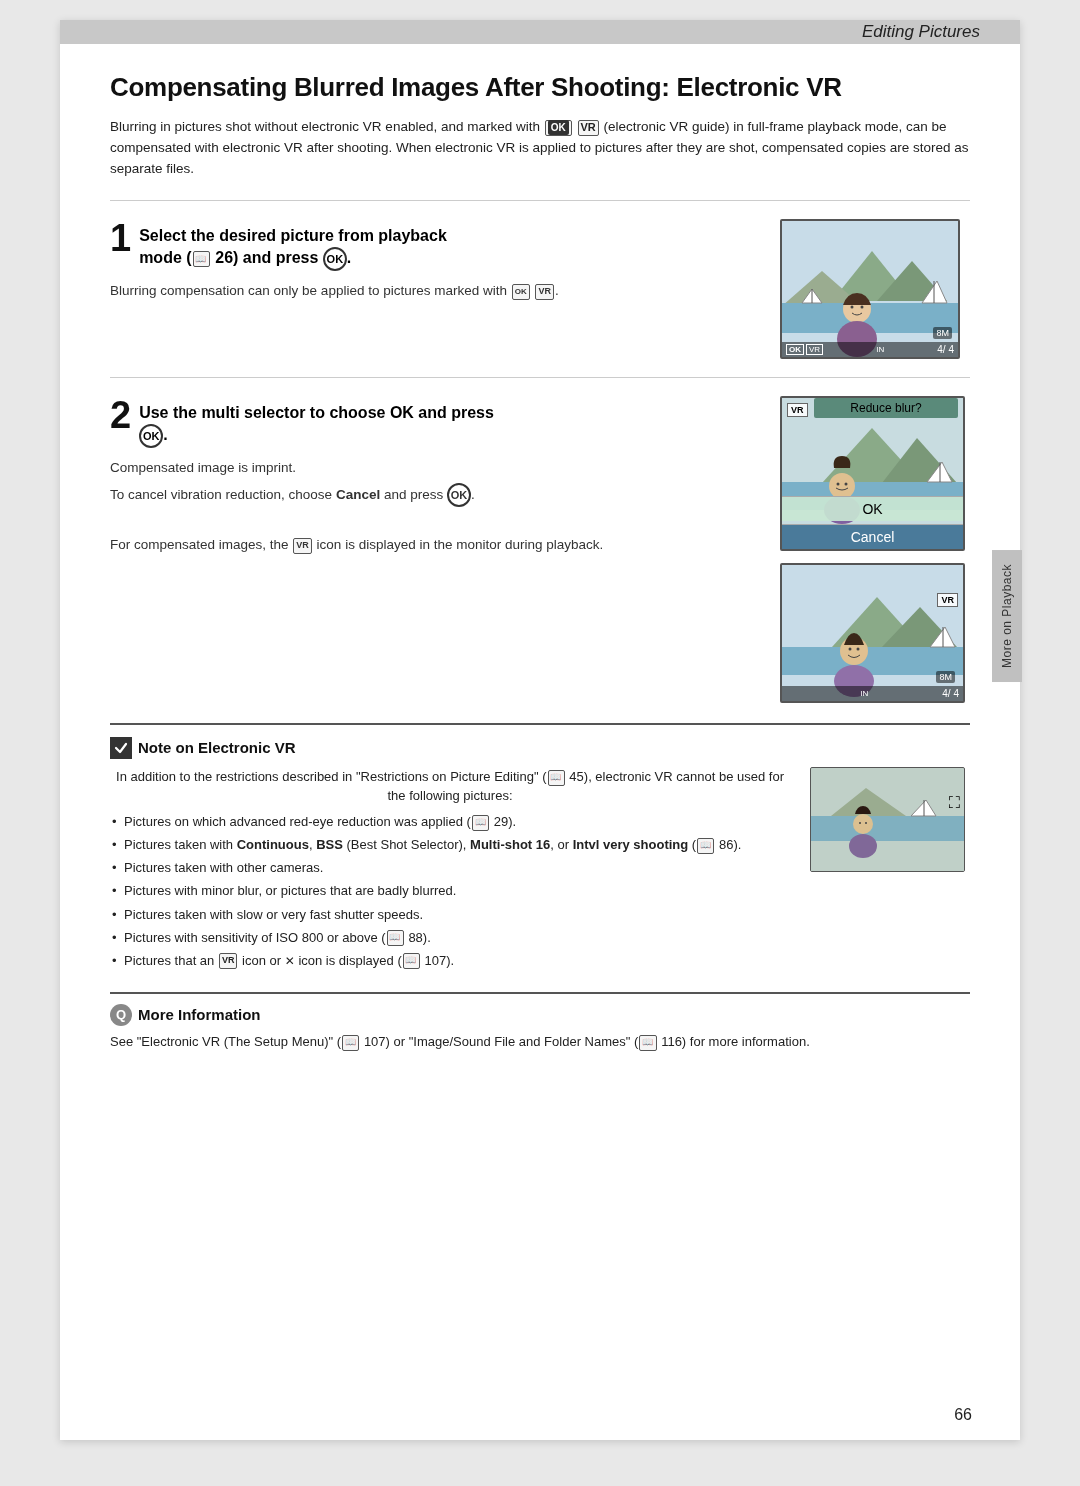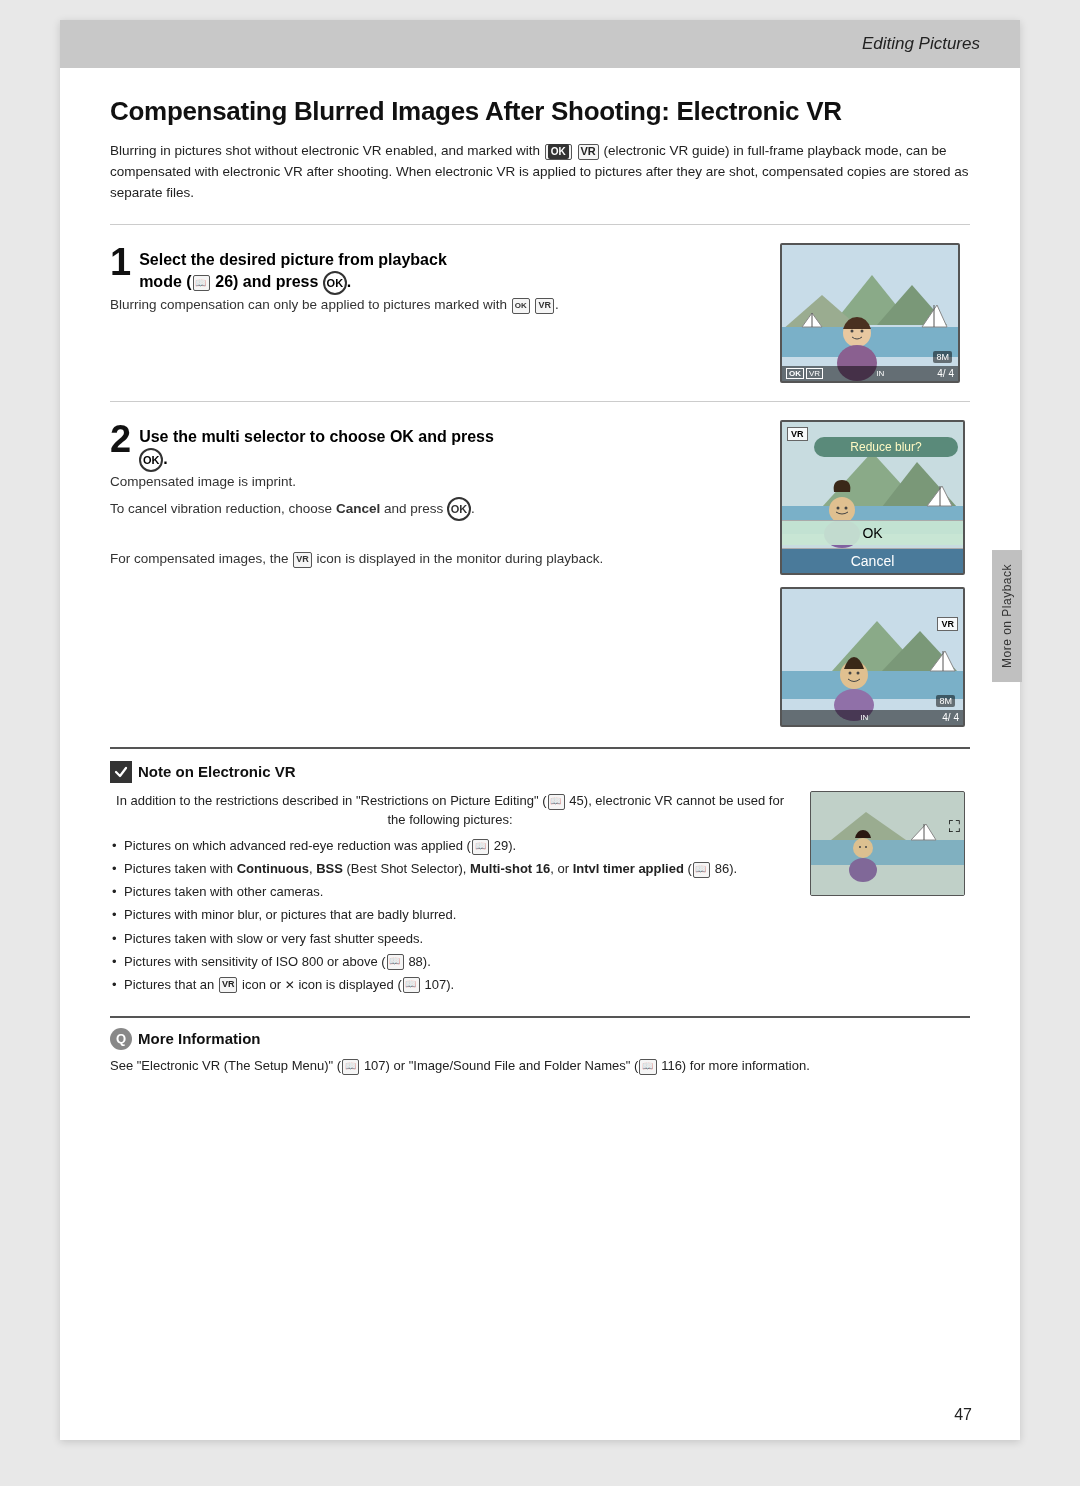--- a/index.html
+++ b/index.html
@@ -16,21 +16,21 @@
       background: #fff;
       width: 960px;
       min-height: 1420px;
       margin: 20px auto;
       padding: 0;
       position: relative;
       box-shadow: 0 2px 8px rgba(0,0,0,0.15);
     }
     .top-bar {
       background: #c8c8c8;
-      height: 48px;
+      height: 24px;
       display: flex;
       align-items: center;
       justify-content: flex-end;
       padding-right: 40px;
     }
     .top-bar-title {
       font-size: 17px;
       color: #222;
       font-style: italic;
     }
@@ -84,20 +84,21 @@
       padding-right: 20px;
     }
     .step-right {
       width: 190px;
       flex-shrink: 0;
     }
     .step-body {
       font-size: 13.5px;
       color: #333;
       line-height: 1.55;
+      margin-top: 10px;
     }
     
     .camera-screen {
       border: 2px solid #555;
       background: #e0ede0;
       width: 180px;
       height: 140px;
       position: relative;
       overflow: hidden;
       border-radius: 2px;
@@ -409,21 +410,21 @@
             <circle cx="60" cy="88" r="13" fill="#e0c090"></circle>
             <ellipse cx="60" cy="112" rx="18" ry="14" fill="#8060a0"></ellipse>
             <circle cx="56" cy="86" r="1.5" fill="#444"></circle>
             <circle cx="64" cy="86" r="1.5" fill="#444"></circle>
             <path d="M68,70 Q70,58 60,58 Q50,58 52,70" fill="#3a2818"></path>
             <path d="M54,90 Q60,94 66,90" stroke="#444" stroke-width="1" fill="none"></path>
           </svg>
 
           <div style="position:absolute;top:5px;left:5px;background:rgba(255,255,255,0.85);border:1px solid #666;padding:1px 3px;font-size:9px;font-weight:bold;z-index:2;">VR</div>
 
-          <div style="position:absolute;top:15px;left:32px;right:5px;background:#5a8a7a;color:#fef9c3;font-size:12px;text-align:center;padding:3px 4px;border-radius:10px;z-index:2;">Reduce blur?</div>
+          <div style="position:absolute;top:0;left:32px;right:5px;background:#5a8a7a;color:#000000;font-size:12px;text-align:center;padding:3px 4px;border-radius:2px;z-index:2;">Reduce blur?</div>
 
           <div style="position:absolute;bottom:28px;left:0;right:0;text-align:center;background:rgba(200,230,210,0.92);border-top:1px solid #aaa;padding:4px;font-size:14px;z-index:2;">OK</div>
 
           <div style="position:absolute;bottom:0;left:0;right:0;text-align:center;background:#4a7a9a;color:#fff;border-top:1px solid #aaa;padding:4px;font-size:14px;z-index:2;">Cancel</div>
         </div>
 
         <div class="camera-screen" style="width:185px;height:140px;position:relative;margin-top:6px;">
           <div class="camera-screen-header">
             <span>15/05/2008 15:30</span>
             <span>0004.JPG</span>
@@ -463,21 +464,21 @@
         </div>
         <span>Note on Electronic VR</span>
       </div>
       <div class="note-content">
         <div class="note-left">
           <p class="note-text">
             In addition to the restrictions described in "Restrictions on Picture Editing" (<span class="inline-icon" style="font-size:9px;">📖</span> 45), electronic VR cannot be used for the following pictures:
           </p>
           <ul class="bullet-list">
             <li>Pictures on which advanced red-eye reduction was applied (<span class="inline-icon" style="font-size:9px;">📖</span> 29).</li>
-            <li>Pictures taken with <strong>Continuous</strong>, <strong>BSS</strong> (Best Shot Selector), <strong>Multi-shot 16</strong>, or <strong>Intvl timer applied</strong> (<span class="inline-icon" style="font-size:9px;">📖</span> 86).</li>
+            <li>Pictures taken with <strong>Continuous</strong>, <strong>BSS</strong> (Best Shot Selector), <strong>Multi-shot 16</strong>, or <strong>Intvl very shooting</strong> (<span class="inline-icon" style="font-size:9px;">📖</span> 86).</li>
             <li>Pictures taken with other cameras.</li>
             <li>Pictures with minor blur, or pictures that are badly blurred.</li>
             <li>Pictures taken with slow or very fast shutter speeds.</li>
             <li>Pictures with sensitivity of ISO 800 or above (<span class="inline-icon" style="font-size:9px;">📖</span> 88).</li>
             <li>Pictures that an <span class="inline-icon" style="font-size:9px;">VR</span> icon or <span style="display:inline-block;vertical-align:middle;font-size:12px;">✕</span> icon is displayed (<span class="inline-icon" style="font-size:9px;">📖</span> 107).</li>
           </ul>
         </div>
         <div class="note-right">
 
           <div class="camera-screen-small" style="position:relative;">
@@ -510,15 +511,15 @@
         <div class="more-info-icon">Q</div>
         <span>More Information</span>
       </div>
       <p class="more-info-text">
         See "Electronic VR (The Setup Menu)" (<span class="inline-icon" style="font-size:9px;">📖</span> 107) or "Image/Sound File and Folder Names" (<span class="inline-icon" style="font-size:9px;">📖</span> 116) for more information.
       </p>
     </div>
 
   </div>
 
-  <div class="page-number">47</div>
+  <div class="page-number">66</div>
 
 </div>
 
 </body></html>

